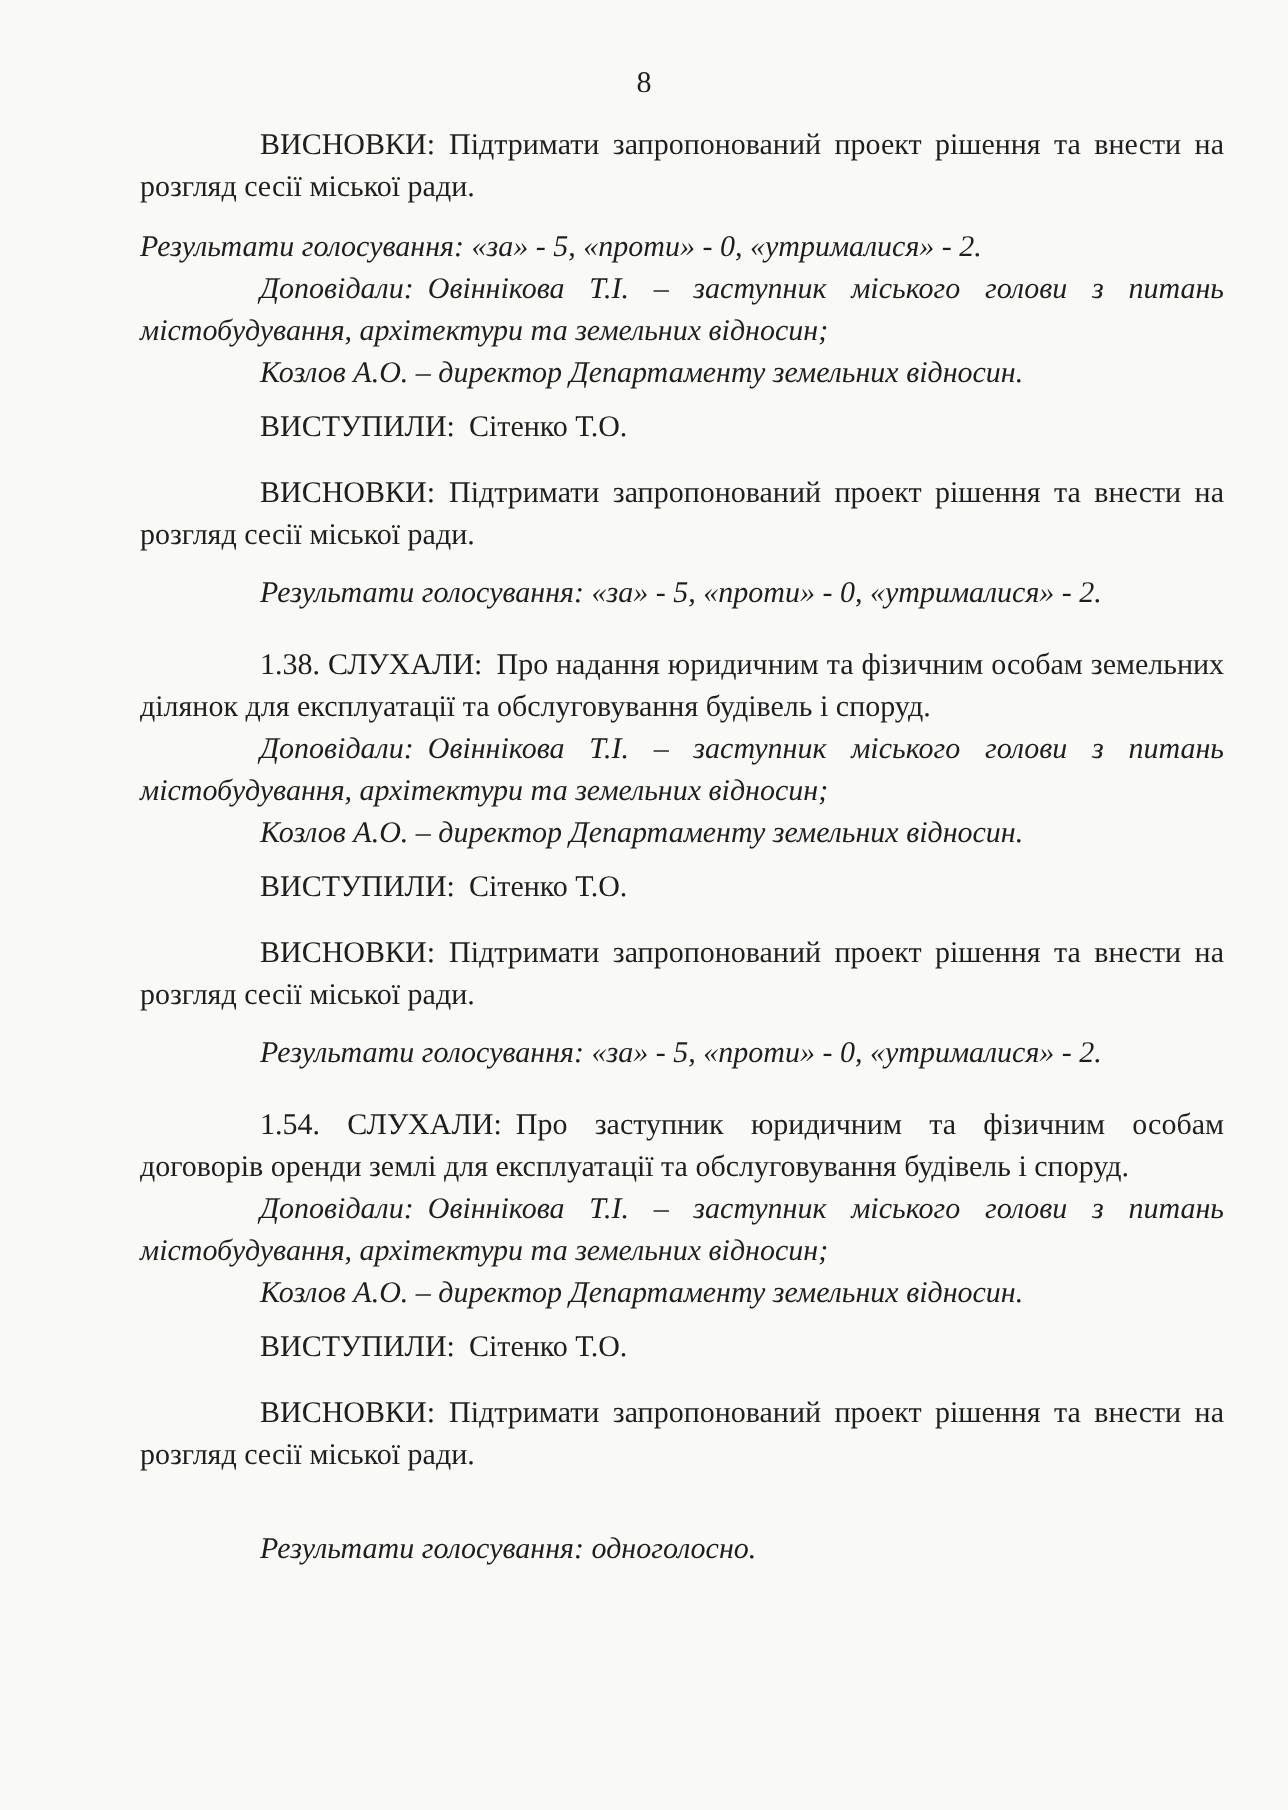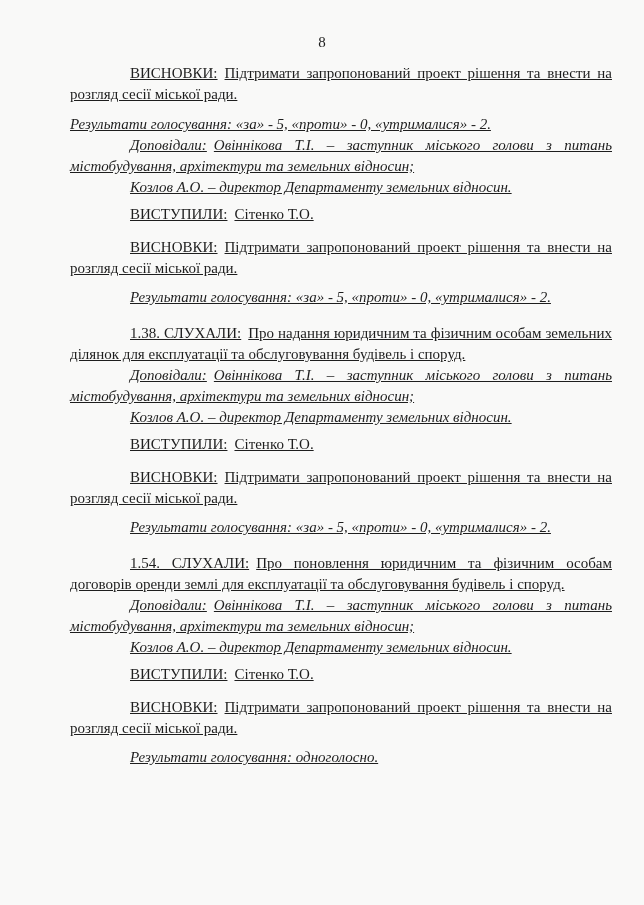--- a/index.html
+++ b/index.html
@@ -18,30 +18,30 @@
     width: 644px;
     height: 905px;
     padding: 33px 32px 0 70px;
   }
   .pagenum {
     text-align: center;
     line-height: 18px;
     margin-left: -38px; 
     margin-bottom: 12px;
   }
-  p { margin: 0; text-align: justify; text-decoration: underline; }
+  p { margin: 0; text-align: justify; }
   .indent { text-indent: 60px; }
   .label { margin-right: 7px; }
   .italic { font-style: italic; }
   .vote { margin-top: 8px; }
   .vote-intro { margin-top: 9px; }
   .heard { margin-top: 15px; }
   .spoke { margin-top: 6px; }
   .concl { margin-top: 12px; }
-  .vote-last { margin-top: 8px; }
+  .vote-last { margin-top: 26px; }
 </style>
 </head>
 <body>
 
 <div class="docpage">
 
   <div class="pagenum">8</div>
 
   <p class="indent">
     <span class="label">ВИСНОВКИ:</span><span>Підтримати запропонований проект рішення та внести на розгляд сесії міської ради.</span>
@@ -69,21 +69,21 @@
   <p class="indent italic">Козлов А.О. – директор Департаменту земельних відносин.</p>
   <p class="indent spoke">
     <span class="label">ВИСТУПИЛИ:</span><span>Сітенко Т.О.</span>
   </p>
   <p class="indent concl">
     <span class="label">ВИСНОВКИ:</span><span>Підтримати запропонований проект рішення та внести на розгляд сесії міської ради.</span>
   </p>
   <p class="indent italic vote">Результати голосування: «за» - 5, «проти» - 0, «утрималися» - 2.</p>
 
   <p class="indent heard">
-    <span class="label">1.54. СЛУХАЛИ:</span><span>Про поновлення юридичним та фізичним особам договорів оренди землі для експлуатації та обслуговування будівель і споруд.</span>
+    <span class="label">1.54. СЛУХАЛИ:</span><span>Про заступник юридичним та фізичним особам договорів оренди землі для експлуатації та обслуговування будівель і споруд.</span>
   </p>
   <p class="indent italic">
     <span class="label">Доповідали:</span><span>Овіннікова Т.І. – заступник міського голови з питань містобудування, архітектури та земельних відносин;</span>
   </p>
   <p class="indent italic">Козлов А.О. – директор Департаменту земельних відносин.</p>
   <p class="indent spoke">
     <span class="label">ВИСТУПИЛИ:</span><span>Сітенко Т.О.</span>
   </p>
   <p class="indent concl">
     <span class="label">ВИСНОВКИ:</span><span>Підтримати запропонований проект рішення та внести на розгляд сесії міської ради.</span>

